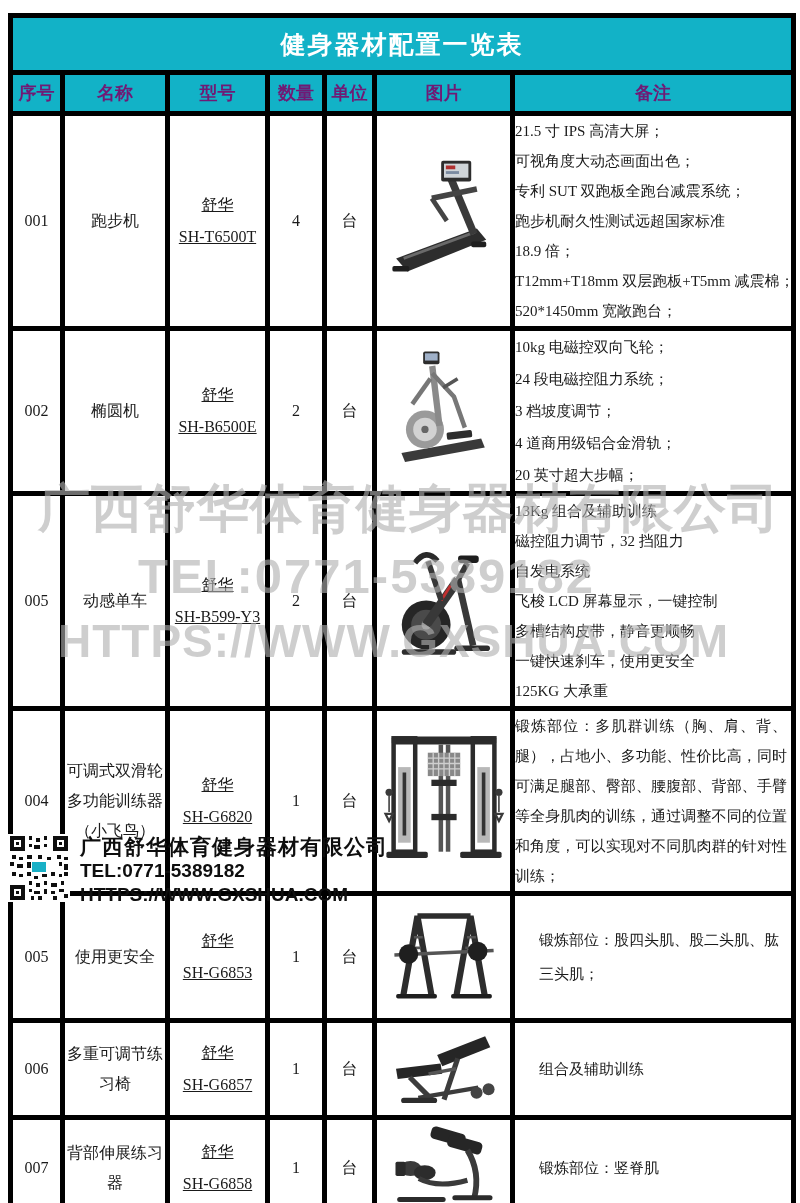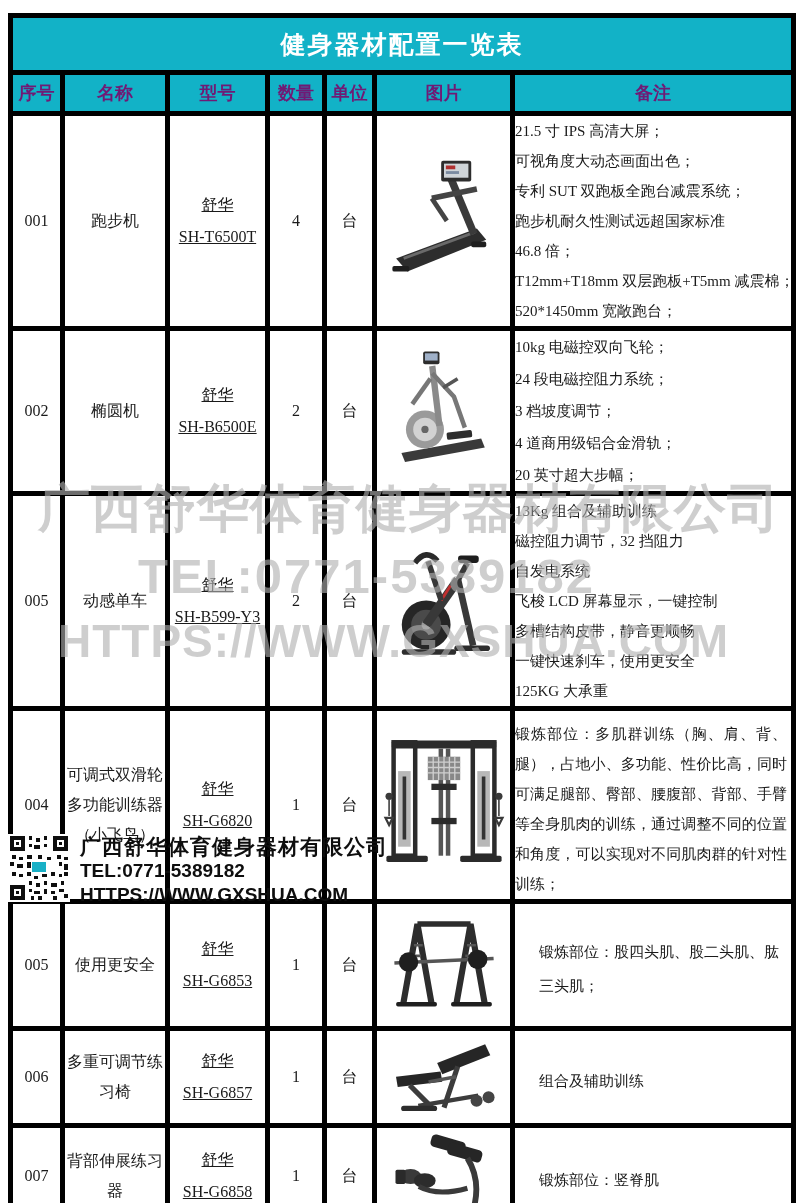--- a/index.html
+++ b/index.html
@@ -14,21 +14,21 @@
          font-family:"Liberation Sans","DejaVu Sans",sans-serif;font-weight:bold;font-size:18px;}
   tbody td{text-align:center;vertical-align:middle;font-size:16px;}
   td.c-name{line-height:30px;padding:0 10px;}
   td.c-model div{line-height:32px;text-decoration:underline;}
   td.c-img{text-align:center;}
   td.c-remark{text-align:left;vertical-align:top;padding:8px 6px 0 10px;}
   td.c-remark.mid{vertical-align:middle;padding-top:0;padding-left:24px;}
   .rl{white-space:nowrap;font-size:15px;}
   .lh30 .rl{line-height:30px;}
   .lh32 .rl{line-height:32px;}
-  .rp{font-size:15px;line-height:30px;text-align:justify;padding-right:4px;margin-top:8px;}
+  .rp{font-size:15px;line-height:30px;text-align:justify;padding-right:4px;}
   .rp.mid{line-height:34px;text-align:left;}
   tr.r1{height:215px;} tr.r2{height:160px;} tr.r3{height:210px;} tr.r4{height:183px;}
   tr.r5{height:127px;} tr.r6{height:97px;} tr.r7{height:97px;}
   
   .wm{position:absolute;pointer-events:none;color:#b1b1b1;opacity:0.62;white-space:nowrap;
       font-family:"Liberation Sans","DejaVu Sans",sans-serif;font-weight:bold;z-index:5;}
   .wm1{left:38px;top:474px;font-size:52px;letter-spacing:1px;}
   .wm2{left:138px;top:548px;font-size:49px;letter-spacing:2px;}
   .wm3{left:58px;top:614px;font-size:46px;letter-spacing:1px;}
   
@@ -92,21 +92,21 @@
             <rect x="67" y="29" width="14" height="3" fill="#7a8aa0"></rect>
             <rect x="10" y="130" width="18" height="6" rx="2" fill="#1f1f1f"></rect>
             <rect x="94" y="104" width="16" height="6" rx="2" fill="#1f1f1f"></rect>
           </svg>
         </td>
         <td class="c-remark lh30">
           <div class="rl">21.5 寸 IPS 高清大屏；</div>
           <div class="rl">可视角度大动态画面出色；</div>
           <div class="rl">专利 SUT 双跑板全跑台减震系统；</div>
           <div class="rl">跑步机耐久性测试远超国家标准</div>
-          <div class="rl">46.8 倍；</div>
+          <div class="rl">18.9 倍；</div>
           <div class="rl">T12mm+T18mm 双层跑板+T5mm 减震棉；</div>
           <div class="rl">520*1450mm 宽敞跑台；</div>
         </td>
       </tr>
 
       <tr class="r2">
         <td>002</td>
         <td class="c-name">椭圆机</td>
         <td class="c-model">
           <div>舒华</div>

